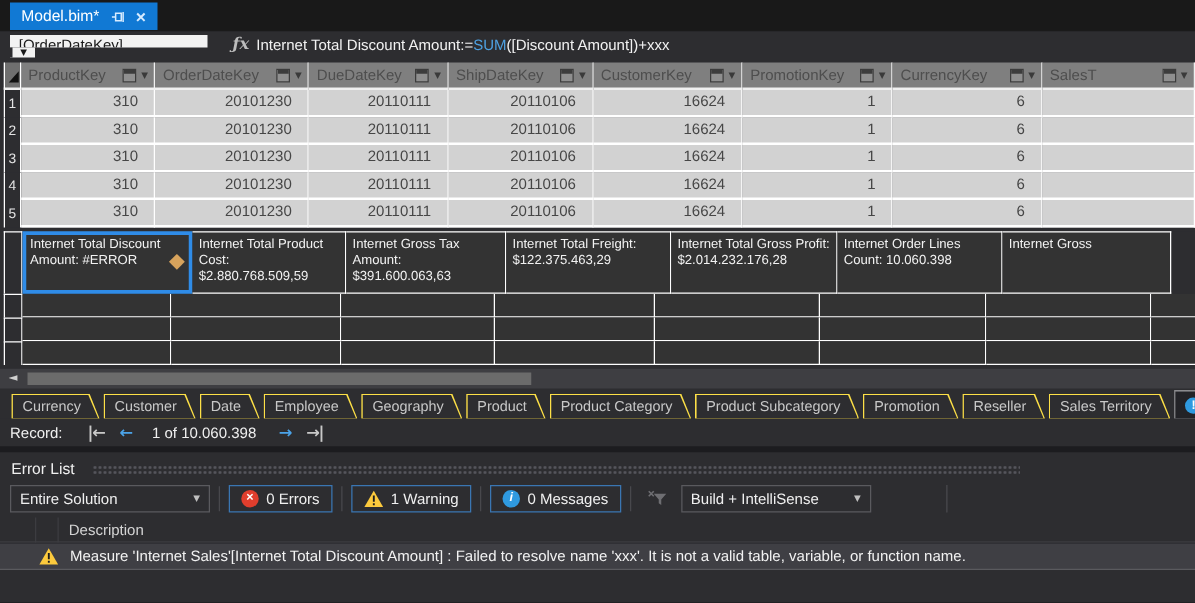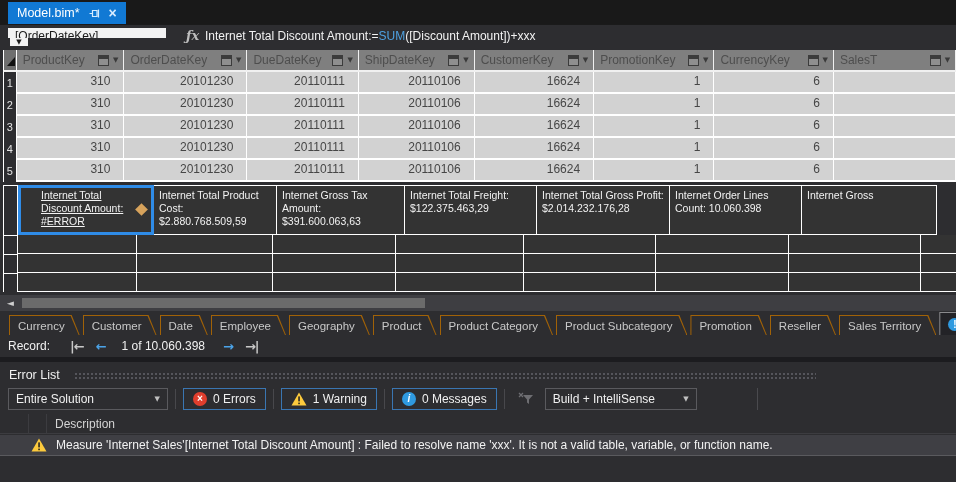--- a/index.html
+++ b/index.html
@@ -39,33 +39,33 @@
   .dd-arrow { font-size:7px; color:#3a3a3a; font-family:"DejaVu Sans",sans-serif; flex:none; }
   .grid-row { display:flex; margin-left:3px; height:22px; }
   .row-num { width:15px; background:#2d2d30; border-left:1px solid #fff; border-right:1px solid #fff; color:#e3e3e3; font-size:11px; display:flex; align-items:center; justify-content:center; }
   .grid-cell { background:#d2d2d2; border-right:1px solid #fff; border-bottom:2px solid #fff; color:#464646; font-size:12px; text-align:right; padding:2px 13px 0 4px; white-space:nowrap; overflow:hidden; }
 
   
   .measure-area { background:#2d2d30; }
   .measure-row { display:flex; margin-left:3px; margin-top:3px; height:50px; }
   .m-rowhead { width:15px; background:#2d2d30; border-left:1px solid #fff; border-right:1px solid #fff; border-top:1px solid #fff; flex:none; }
   .measure-cell { position:relative; background:#333333; border-right:1px solid #fff; border-top:1px solid #fff; border-bottom:1px solid #fff; color:#f2f2f2; font-size:10.5px; line-height:13px; padding:3px 5px; overflow:hidden; flex:none; }
-  .measure-cell.selected { border:3px solid var(--sel); padding:1px 14px 1px 20px;text-decoration:underline; }
+  .measure-cell.selected { border:3px solid var(--sel); padding:1px 14px 1px 3px; }
   .diamond { position:absolute; right:5px; top:50%; width:9px; height:9px; margin-top:-5px; background:var(--diamond); transform:rotate(45deg); }
   .m-empty-row { display:flex; margin-left:3px; height:19px; }
   .m-empty-cell { background:#333333; border-right:1px solid #fff; border-bottom:1px solid #fff; flex:none; }
 
   
   .hscroll { position:absolute; left:0; top:295px; width:956px; height:16px; background:#3e3e42; }
   .hscroll .arrow { position:absolute; left:7px; top:3px; color:#cfcfcf; font-size:9px; font-family:"DejaVu Sans",sans-serif; }
   .hscroll .thumb { position:absolute; left:22px; top:3px; width:403px; height:10px; background:#6b6b6b; }
 
   
   .table-tabs { position:absolute; left:0; top:311px; width:956px; height:24px; background:#2d2d30; display:flex; align-items:flex-end; padding-left:9px; gap:3px; overflow:hidden; }
-  .ttab { height:20px; background:#a16207; clip-path:polygon(0 0, calc(100% - 8px) 0, 100% 100%, 0 100%); flex:none; }
+  .ttab { height:20px; background:#fde047; clip-path:polygon(0 0, calc(100% - 8px) 0, 100% 100%, 0 100%); flex:none; }
   .ttab-inner { margin:1px 1px 0 1px; height:calc(100% - 1px); background:#2d2d30; clip-path:polygon(0 0, calc(100% - 8px) 0, 100% 100%, 0 100%); display:flex; align-items:center; gap:5px; padding:0 14px 0 8px; }
   .ttab-label { color:#c8c8c8; font-size:11.5px; white-space:nowrap; }
   .ttab.active { height:23px; background:#8a8a8d; }
   .ttab.active .ttab-inner { background:#232327; }
   .tab-warn { width:13px; height:13px; border-radius:50%; background:var(--info); color:#fff; font-size:10px; font-weight:bold; display:flex; align-items:center; justify-content:center; flex:none; }
 
   
   .record-bar { position:absolute; left:0; top:335px; width:956px; height:22px; display:flex; align-items:center; padding-left:8px; font-size:12px; color:#f0f0f0; }
   .nav-ico { font-family:"DejaVu Sans",sans-serif; font-weight:bold; font-size:13px; letter-spacing:-1px; }
   .nav-gray { color:#c8c8c8; }

